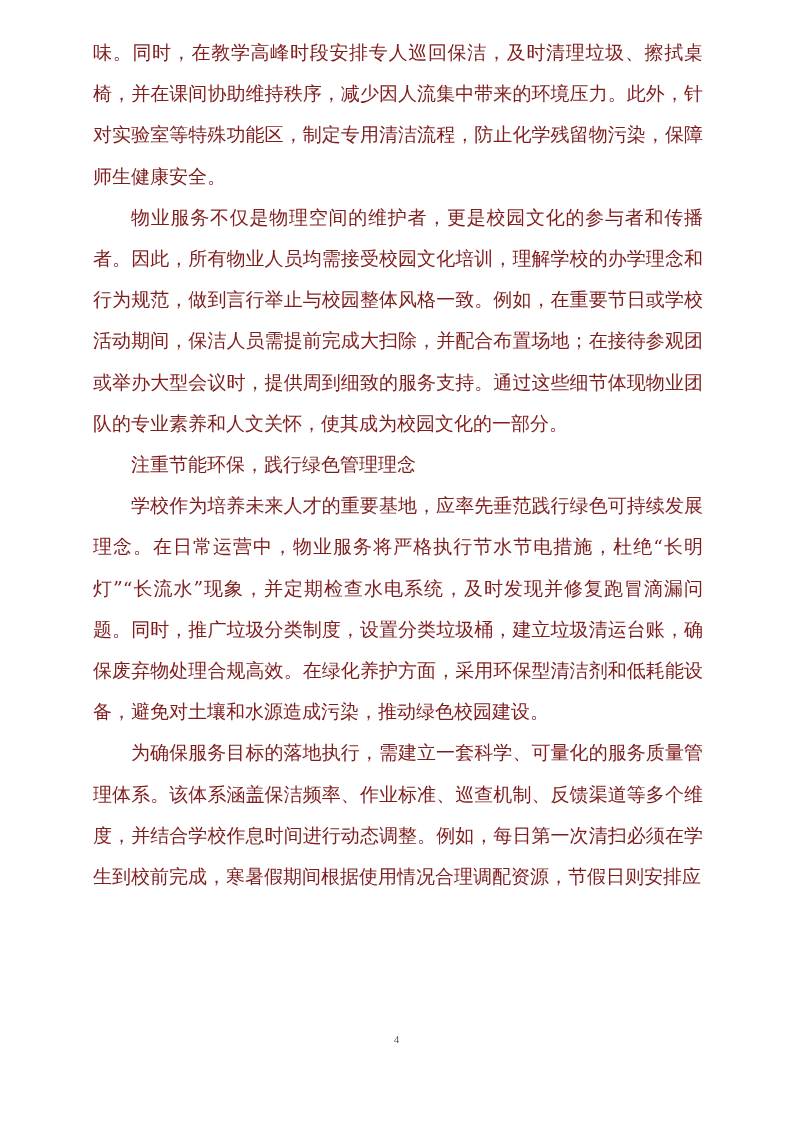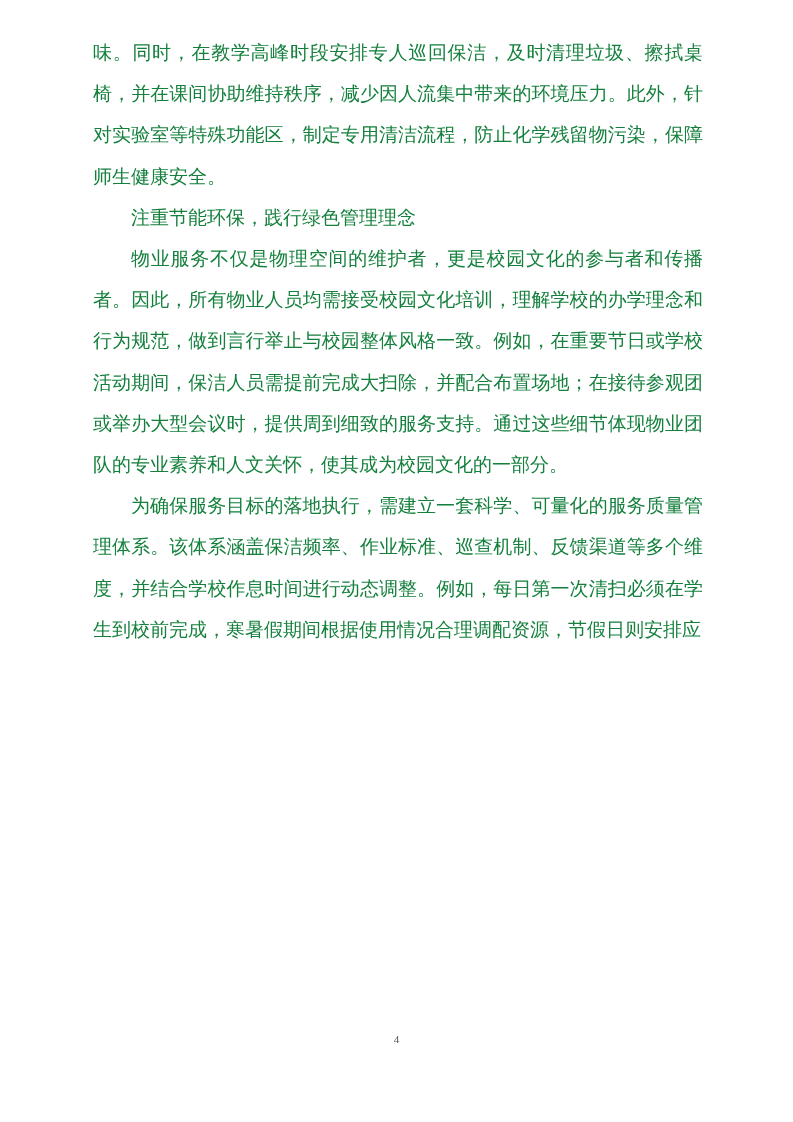--- a/index.html
+++ b/index.html
@@ -5,37 +5,38 @@
   html, body { margin: 0; padding: 0; background: #ffffff; }
   body { width: 793px; height: 1122px; position: relative; overflow: hidden; }
   .page {
     position: absolute;
     left: 93px;
     top: 32px;
     width: 610px;
     font-family: "DejaVu Serif", "Liberation Serif", serif;
     font-size: 19px;
     line-height: 41.2px;
-    color: #15803d;
+    color: #7f1d1d;
   }
   .p { margin: 0; text-align: justify; text-justify: inter-ideograph; }
   .indent { text-indent: 38px; }
   .page-number {
     position: absolute;
     left: 0; width: 793px;
     top: 1033px;
     text-align: center;
     font-family: "Liberation Serif", serif;
     font-size: 11px;
     color: #555555;
   }
 </style>
 </head>
 <body>
 
 <div class="page">
   <p class="p">味。同时，在教学高峰时段安排专人巡回保洁，及时清理垃圾、擦拭桌椅，并在课间协助维持秩序，减少因人流集中带来的环境压力。此外，针对实验室等特殊功能区，制定专用清洁流程，防止化学残留物污染，保障师生健康安全。</p>
+  <p class="p indent">物业服务不仅是物理空间的维护者，更是校园文化的参与者和传播者。因此，所有物业人员均需接受校园文化培训，理解学校的办学理念和行为规范，做到言行举止与校园整体风格一致。例如，在重要节日或学校活动期间，保洁人员需提前完成大扫除，并配合布置场地；在接待参观团或举办大型会议时，提供周到细致的服务支持。通过这些细节体现物业团队的专业素养和人文关怀，使其成为校园文化的一部分。</p>
   <p class="p indent">注重节能环保，践行绿色管理理念</p>
-  <p class="p indent">物业服务不仅是物理空间的维护者，更是校园文化的参与者和传播者。因此，所有物业人员均需接受校园文化培训，理解学校的办学理念和行为规范，做到言行举止与校园整体风格一致。例如，在重要节日或学校活动期间，保洁人员需提前完成大扫除，并配合布置场地；在接待参观团或举办大型会议时，提供周到细致的服务支持。通过这些细节体现物业团队的专业素养和人文关怀，使其成为校园文化的一部分。</p>
+  <p class="p indent">学校作为培养未来人才的重要基地，应率先垂范践行绿色可持续发展理念。在日常运营中，物业服务将严格执行节水节电措施，杜绝“长明灯”“长流水”现象，并定期检查水电系统，及时发现并修复跑冒滴漏问题。同时，推广垃圾分类制度，设置分类垃圾桶，建立垃圾清运台账，确保废弃物处理合规高效。在绿化养护方面，采用环保型清洁剂和低耗能设备，避免对土壤和水源造成污染，推动绿色校园建设。</p>
   <p class="p indent">为确保服务目标的落地执行，需建立一套科学、可量化的服务质量管理体系。该体系涵盖保洁频率、作业标准、巡查机制、反馈渠道等多个维度，并结合学校作息时间进行动态调整。例如，每日第一次清扫必须在学生到校前完成，寒暑假期间根据使用情况合理调配资源，节假日则安排应</p>
 </div>
 
 <div class="page-number">4</div>
 
 </body></html>

